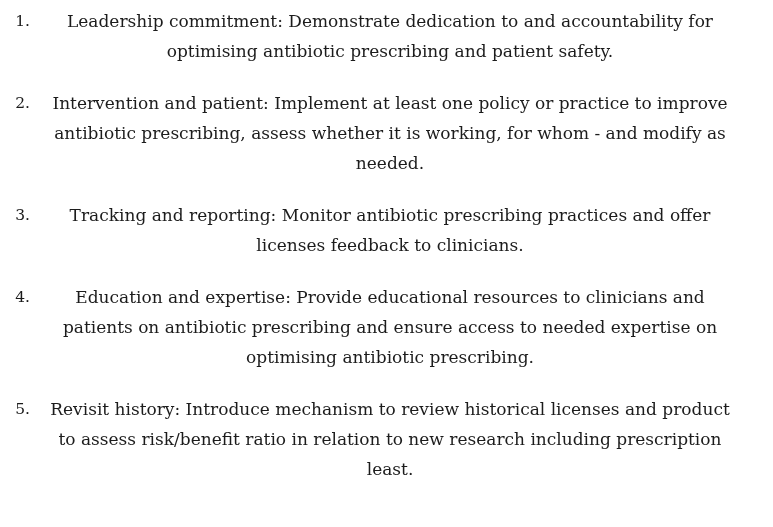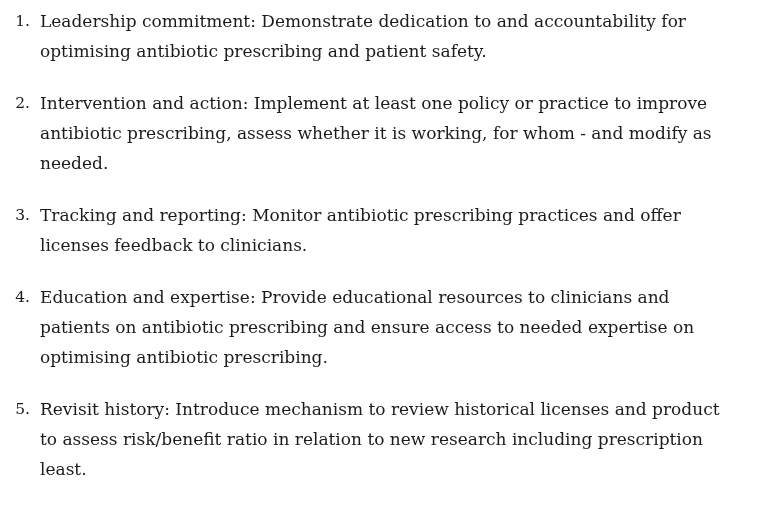--- a/index.html
+++ b/index.html
@@ -39,36 +39,36 @@
     font-size: 15.5px;
     line-height: 30px;
     color: #1a1a1a;
   }
   .item-text {
     flex: 1 1 auto;
     padding-left: 10px;
     font-size: 17px;
     line-height: 30px;
     color: #1c1c1c;
-    text-align: left;
+    text-align: center;
     max-width: 700px;
   }
 </style>
 </head>
 <body>
 
 <div class="doc">
   <ol class="list">
     <li>
       <span class="marker">1.</span>
       <span class="item-text">Leadership commitment: Demonstrate dedication to and accountability for optimising antibiotic prescribing and patient safety.</span>
     </li>
     <li>
       <span class="marker">2.</span>
-      <span class="item-text">Intervention and action: Implement at least one policy or practice to improve antibiotic prescribing, assess whether it is working, for whom - and modify as needed.</span>
+      <span class="item-text">Intervention and patient: Implement at least one policy or practice to improve antibiotic prescribing, assess whether it is working, for whom - and modify as needed.</span>
     </li>
     <li>
       <span class="marker">3.</span>
       <span class="item-text">Tracking and reporting: Monitor antibiotic prescribing practices and offer licenses feedback to clinicians.</span>
     </li>
     <li>
       <span class="marker">4.</span>
       <span class="item-text">Education and expertise: Provide educational resources to clinicians and patients on antibiotic prescribing and ensure access to needed expertise on optimising antibiotic prescribing.</span>
     </li>
     <li>

